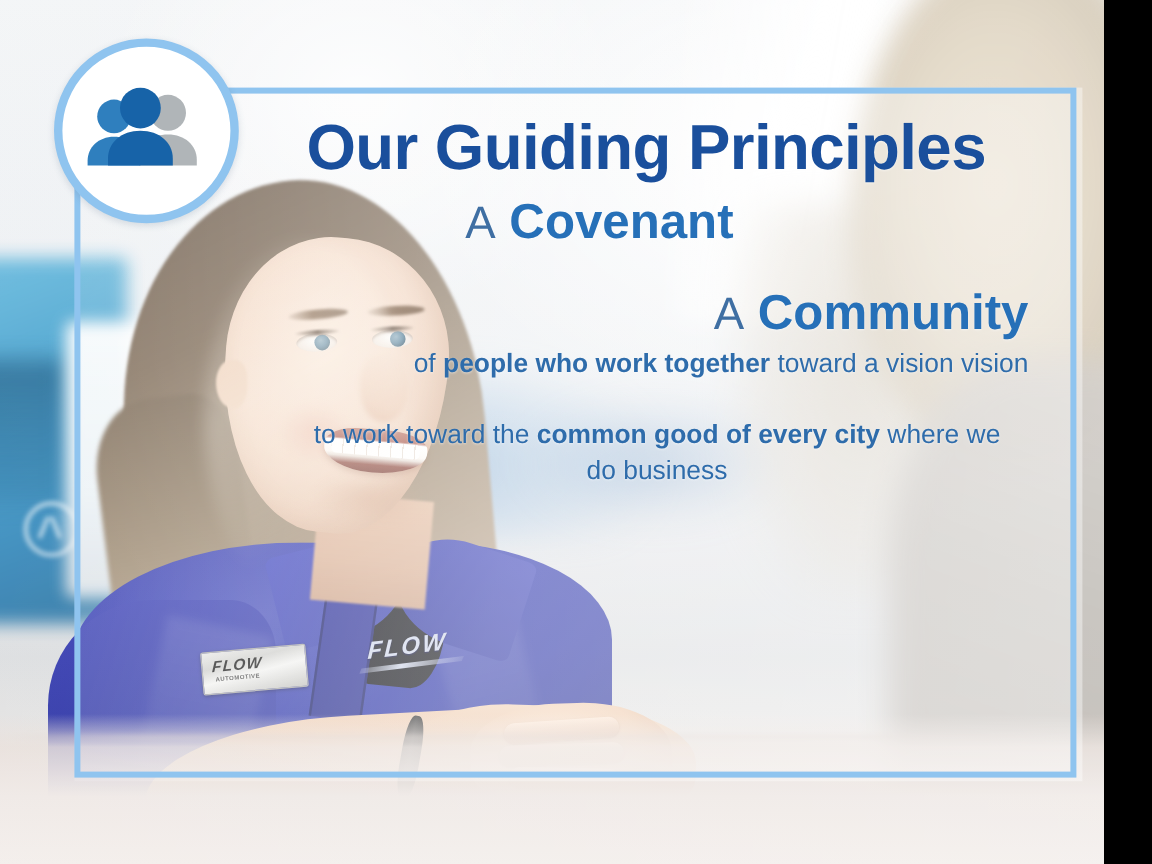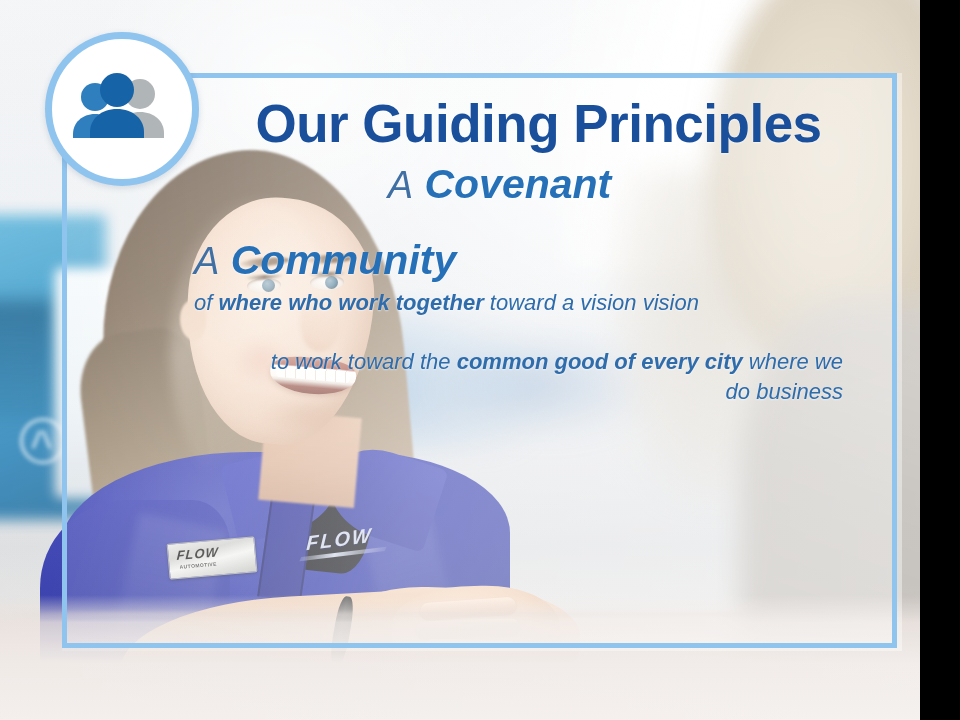--- a/index.html
+++ b/index.html
@@ -501,21 +501,21 @@
     color: #1a4f9c;
     font-size: 53px;
     font-weight: 700;
     letter-spacing: -0.5px;
     margin: 0 0 6px 0;
     padding-left: 118px;
     line-height: 1.08;
     text-shadow: 0 1px 2px rgba(255,255,255,0.55);
   }
 
-  .principle { margin: 0; font-style: italic; }
+  .principle { margin: 0; }
   .p-title {
     color: #2670b8;
     font-size: 41px;
     line-height: 1.12;
     font-weight: 700;
     margin: 0;
     text-shadow: 0 1px 2px rgba(255,255,255,0.5);
   }
   .p-title .art {
     font-weight: 400;
@@ -526,23 +526,23 @@
     color: #2e6cab;
     font-size: 22px;
     line-height: 1.33;
     font-weight: 400;
     margin: 4px 0 0 0;
     text-shadow: 0 1px 2px rgba(255,255,255,0.5);
   }
   .p-body b { font-weight: 700; }
 
   .p1 { text-align: center; padding-left: 40px; margin-top: 10px; }
-  .p2 { text-align: left; padding-left: 92px; margin-top: 30px; }
+  .p2 { text-align: right; padding-left: 92px; margin-top: 30px; }
   .p3 { text-align: center; padding-left: 150px; margin-top: 30px; }
-  .p3 .p-body { text-align: right; padding-right: 14px; }
+  .p3 .p-body { padding-right: 14px; }
 </style>
 </head>
 <body>
 
 <div id="poster">
 
   <div class="photo">
     <div class="bg-base"></div>
     <div class="window-glow"></div>
 
@@ -639,21 +639,21 @@
         <span>Covenant</span>
       </p>
     </div>
 
     <div class="principle p2">
       <p class="p-title">
         <span class="art">A</span>
         <span>Community</span>
       </p>
       <p class="p-body">
-        <span>of </span><b>where who work together</b><span> toward a vision vision</span>
+        <span>of </span><b>people who work together</b><span> toward a vision vision</span>
       </p>
     </div>
 
     <div class="principle p3">
       <p class="p-body">
         <span>to work toward the </span><b>common good of every city</b><span> where we do business</span>
       </p>
     </div>
 
   </div>

